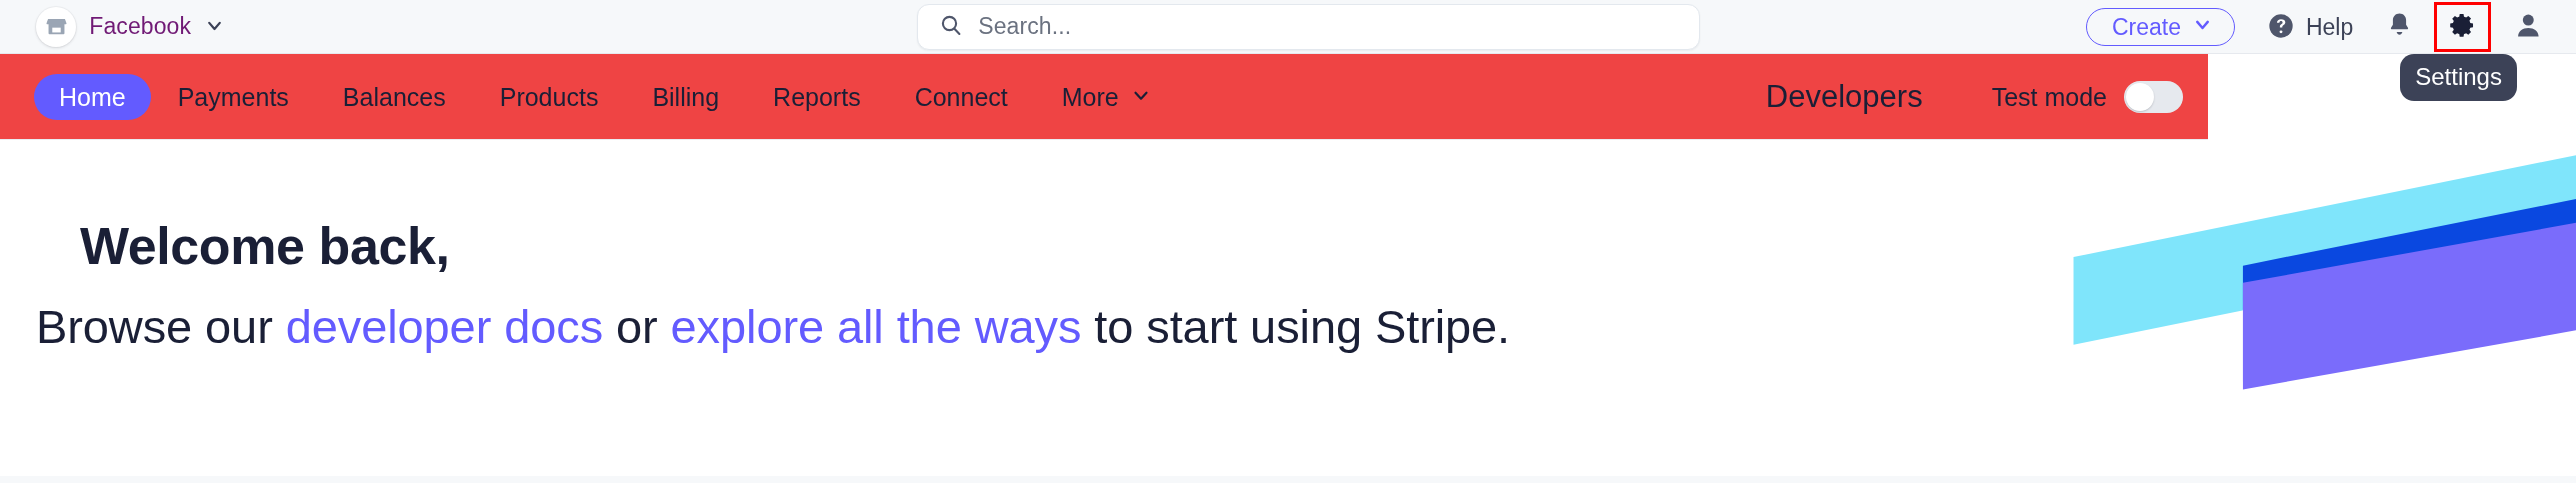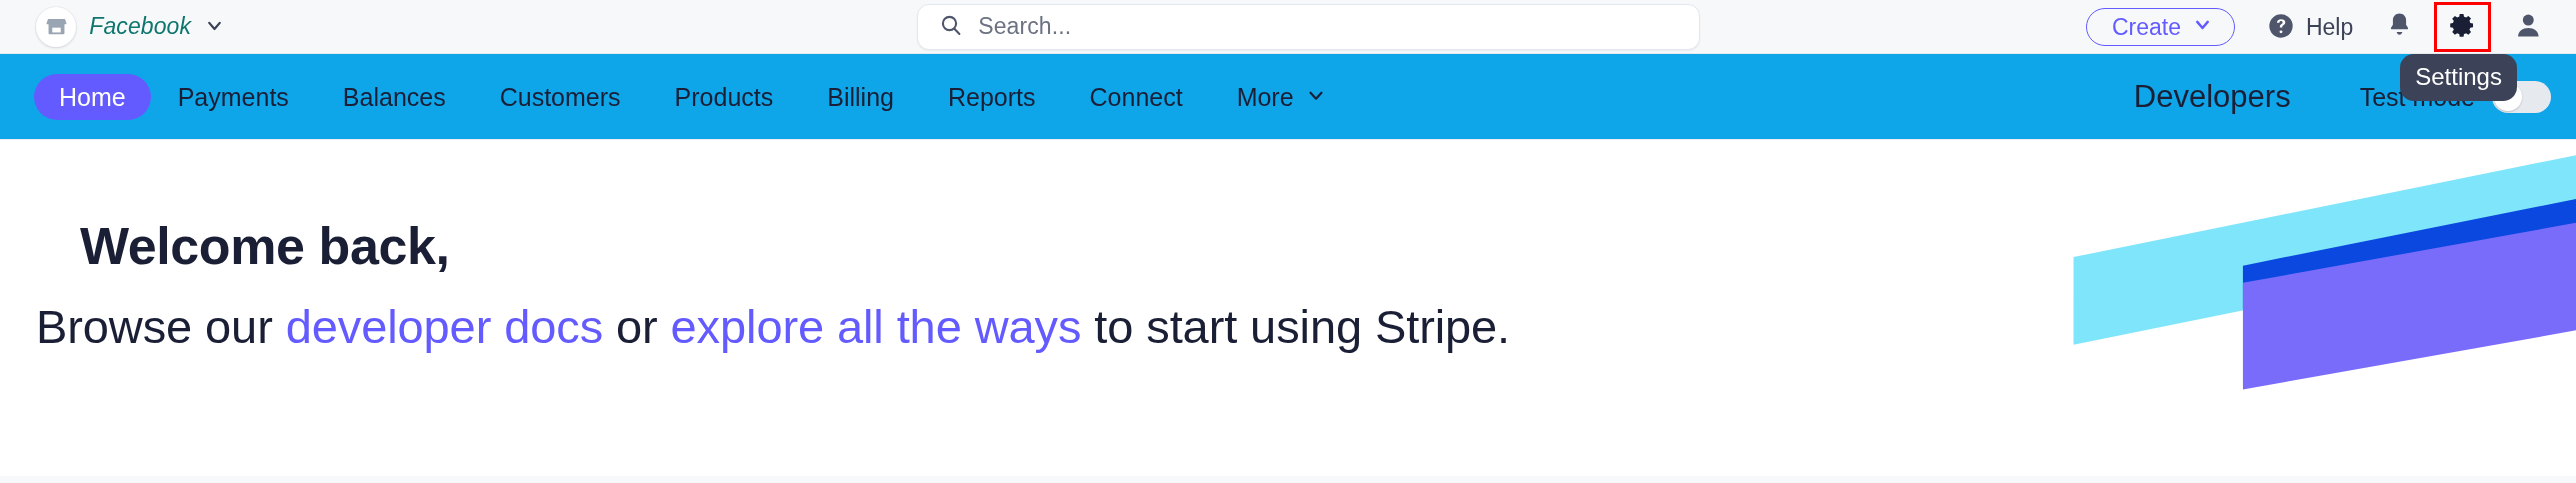--- a/index.html
+++ b/index.html
@@ -34,24 +34,23 @@
   }
   .brand-avatar {
     width: 40px; height: 40px;
     border-radius: 50%;
     background: #ffffff;
     box-shadow: 0 1px 2.9px rgba(25,30,40,0.14), 0 0 0 1px rgba(25,30,40,0.03);
     display: flex; align-items: center; justify-content: center;
   }
   .brand-name {
     font-size: 23px;
-    color: #0f766e;
+    color: #701a75;
     font-weight: 400;
     letter-spacing: 0.1px;
-    font-style: italic;
   }
   .chev {
     display: inline-block;
     vertical-align: middle;
   }
 
   .searchwrap {
     position: absolute;
     left: 917px;
     top: 3.8px;
@@ -137,23 +136,23 @@
     border-radius: 14px;
     white-space: nowrap;
     z-index: 50;
     line-height: 1.25;
   }
 
   
   .navbar {
     position: absolute;
     top: 54px; left: 0;
-    width: 2576px;
+    width: 2208px;
     height: 86px;
-    background: #0ea5e9;
+    background: #ef4444;
     border-bottom: 1px solid #e9ecf1;
   }
   .navitems {
     position: absolute;
     left: 34px;
     top: 0;
     height: 86px;
     display: flex;
     align-items: center;
     gap: 0;
@@ -356,23 +355,20 @@
     <div class="navitem active">
       <span>Home</span>
     </div>
     <div class="navitem">
       <span>Payments</span>
     </div>
     <div class="navitem">
       <span>Balances</span>
     </div>
     <div class="navitem">
-      <span>Customers</span>
-    </div>
-    <div class="navitem">
       <span>Products</span>
     </div>
     <div class="navitem">
       <span>Billing</span>
     </div>
     <div class="navitem">
       <span>Reports</span>
     </div>
     <div class="navitem">
       <span>Connect</span>

